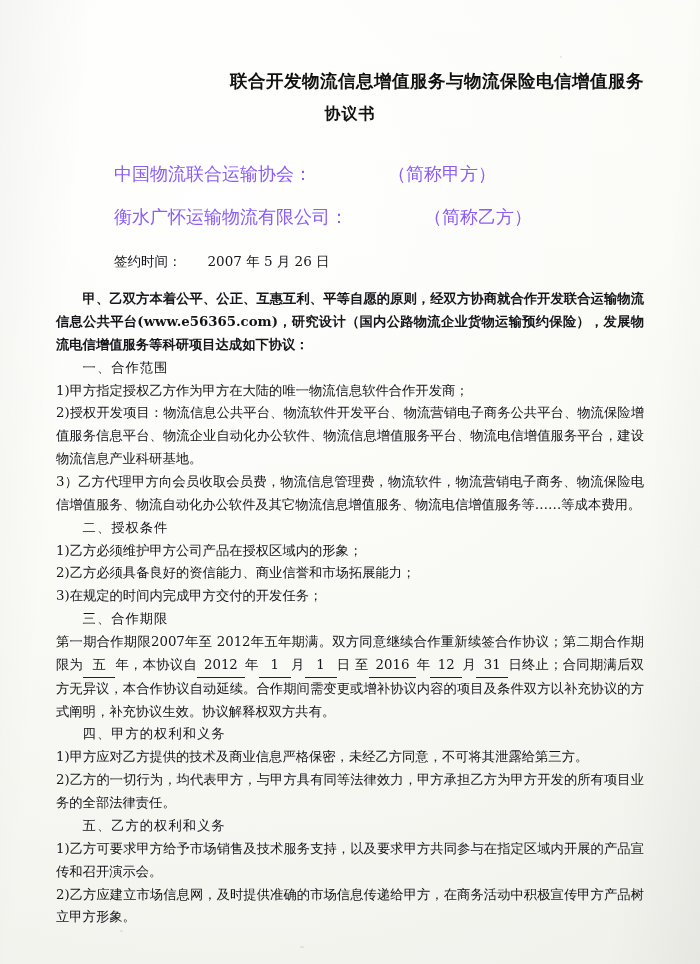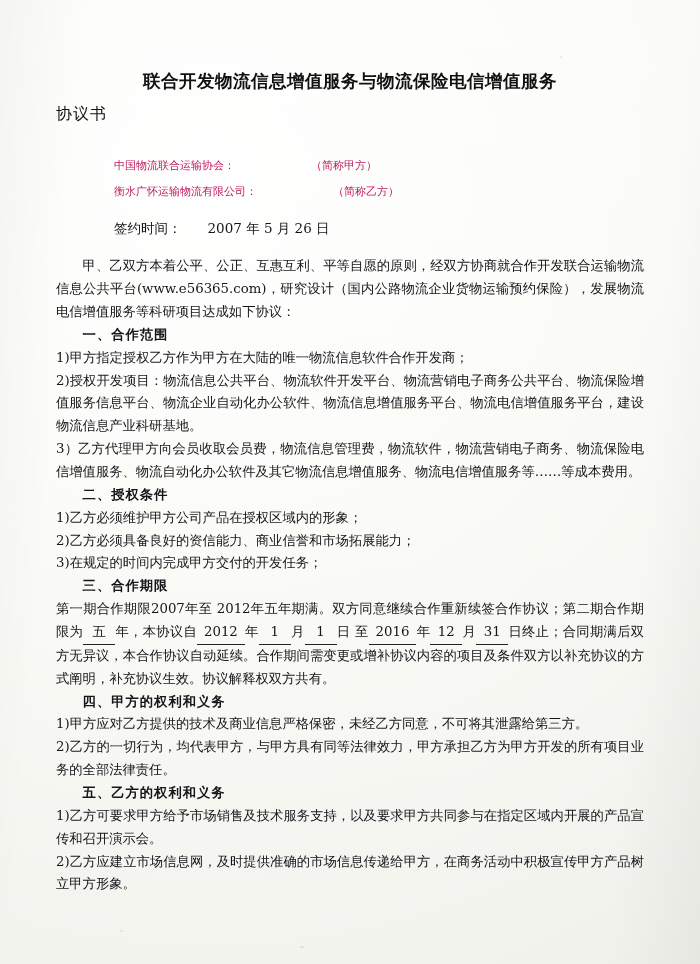--- a/index.html
+++ b/index.html
@@ -37,40 +37,41 @@
     inset: 0;
     background: linear-gradient(95deg, rgba(0,0,0,0.035) 0%, rgba(0,0,0,0) 12%, rgba(0,0,0,0) 88%, rgba(0,0,0,0.045) 100%);
     pointer-events: none;
   }
   .content {
     position: relative;
     z-index: 2;
     padding: 68px 56px 0 56px;
   }
   .doc-title {
-    text-align: center;
+    text-align: right;
     font-size: 17.5px;
     font-weight: bold;
     letter-spacing: 0.5px;
     line-height: 1.5;
     margin: 0 0 2px 0;
     color: #111;
   }
   .doc-subtitle {
+    text-align: center;
     font-size: 16px;
-    font-weight: normal;
+    font-weight: bold;
     letter-spacing: 1px;
     margin: 10px 0 22px 0;
     color: #111;
   }
   .party-block {
     padding-left: 58px;
-    font-size: 11px;
+    font-size: 18px;
     line-height: 2.35;
-    color: #be185d;
+    color: #8b5cf6;
     margin-top: 28px;
   }
   .party-line .spacer {
     display: inline-block;
     width: 76px;
   }
   .sign-block {
     padding-left: 58px;
     font-size: 13.5px;
     line-height: 1.95;
@@ -86,24 +87,25 @@
     font-size: 13.3px;
     line-height: 1.72;
     text-align: justify;
     color: #15151a;
   }
   .body-text p {
     margin: 0;
   }
   .indent2 {
     text-indent: 2em;
+    font-weight: bold;
   }
   .section-head {
     text-indent: 2em;
-    font-weight: bold;
+    font-weight: normal;
     letter-spacing: 1px;
   }
   .uline {
     border-bottom: 1px solid #222;
     padding: 0 7px;
     display: inline-block;
     min-width: 18px;
     text-align: center;
   }
   

